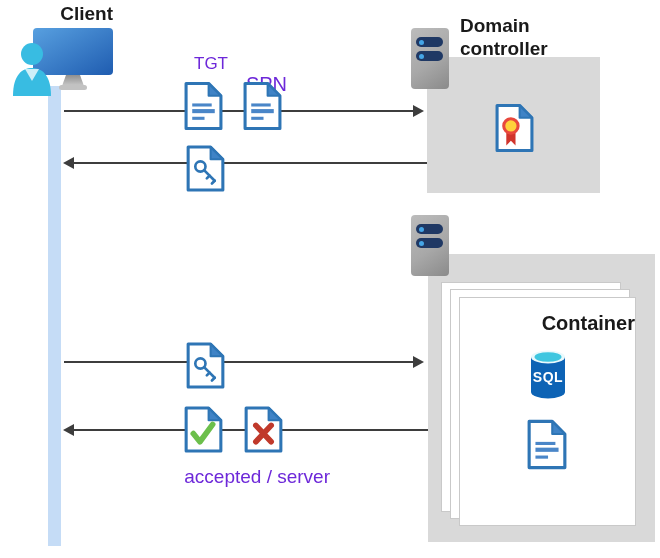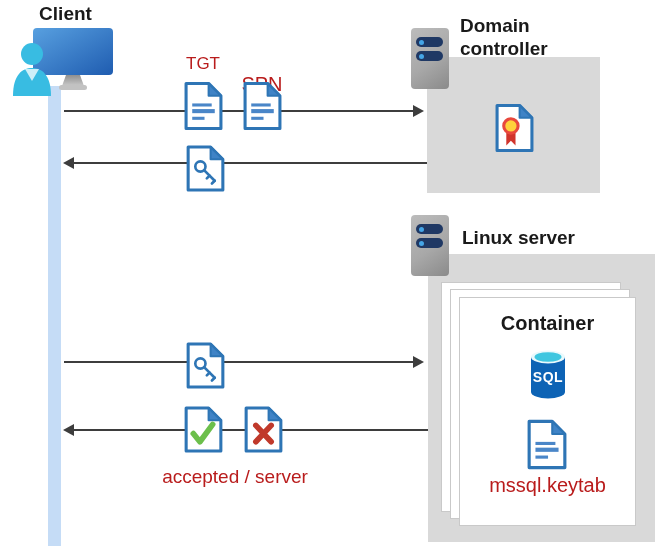--- a/index.html
+++ b/index.html
@@ -2,22 +2,22 @@
 <html><head>
 <meta charset="utf-8">
 <style>
   html,body{margin:0;padding:0;background:#ffffff;}
   #stage{
     position:relative;width:660px;height:558px;background:#ffffff;overflow:hidden;
     font-family:"Liberation Sans", sans-serif;color:#2b2b2b;
   }
   .abs{position:absolute;}
   .bold-label{font-weight:bold;color:#1a1a1a;font-size:19px;line-height:23px;}
-  .plain-label{font-weight:normal;color:#b91c1c;}
-  .center{text-align:center;}
+  .plain-label{font-weight:normal;color:#6d28d9;}
+  .center{text-align:right;}
   
   .h-line{position:absolute;height:2px;background:#3d3d3d;}
   .head-r{position:absolute;width:0;height:0;border-top:6px solid transparent;border-bottom:6px solid transparent;border-left:11px solid #3d3d3d;}
   .head-l{position:absolute;width:0;height:0;border-top:6px solid transparent;border-bottom:6px solid transparent;border-right:11px solid #3d3d3d;}
   
   .lifeline{position:absolute;left:48px;top:86px;width:13px;height:460px;background:#c5dcf6;}
   
   .gray-box{position:absolute;background:#d9d9d9;}
   
   .server{position:absolute;width:38px;height:61px;border-radius:4px;
@@ -128,21 +128,20 @@
 
   <div class="gray-box" style="left:428px;top:254px;width:227px;height:288px;"></div>
   <div class="server" style="left:411px;top:215px;">
     <div class="bar" style="top:9px;">
         <div class="dot"></div>
       </div>
     <div class="bar" style="top:23px;">
         <div class="dot"></div>
       </div>
   </div>
-  <div class="abs bold-label" style="left:462px;top:226px;width:180px;">Linux server</div>
 
   <div class="card" style="left:441px;top:282px;width:180px;height:230px;"></div>
   <div class="card" style="left:450px;top:289px;width:180px;height:230px;"></div>
   <div class="card" style="left:459px;top:297px;width:177px;height:229px;">
     <div class="abs bold-label center" style="left:0;top:14px;width:100%;font-size:20px;">Container</div>
 
     <div class="abs" style="left:68px;top:50px;width:40px;height:53px;">
       <svg width="40" height="53" viewBox="0 0 40 53">
         <path d="M3 9 V44 A17 6.5 0 0 0 37 44 V9 Z" fill="#0d63b5"></path>
         <ellipse cx="20" cy="9" rx="17" ry="6.5" fill="#e9f9fc"></ellipse>
@@ -154,21 +153,20 @@
     <div class="abs" style="left:66px;top:119px;width:42px;height:55px;">
       <svg width="42" height="55" viewBox="0 0 40 50">
         <path d="M3 3 H25 L37 15 V47 H3 Z" fill="#ffffff" stroke="#2e75b5" stroke-width="3" stroke-linejoin="round"></path>
         <path d="M25 3 V15 H37 Z" fill="#3f83c6" stroke="#2e75b5" stroke-width="2" stroke-linejoin="round"></path>
         <line x1="9" y1="24" x2="28" y2="24" stroke="#4a86c8" stroke-width="3"></line>
         <line x1="9" y1="30" x2="31" y2="30" stroke="#4a86c8" stroke-width="4"></line>
         <line x1="9" y1="37" x2="21" y2="37" stroke="#4a86c8" stroke-width="3"></line>
       </svg>
     </div>
 
-    <div class="abs plain-label center" style="left:0;top:176px;width:100%;font-size:20px;">mssql.keytab</div>
   </div>
 
   <div class="h-line" style="left:64px;top:361px;width:350px;"></div>
   <div class="head-r" style="left:413px;top:356px;"></div>
 
   <div class="icon-box" style="left:185px;top:341px;">
     <svg width="41" height="49" viewBox="0 0 40 48">
       <path d="M3 3 H25 L37 15 V45 H3 Z" fill="#ffffff" stroke="#2e75b5" stroke-width="3" stroke-linejoin="round"></path>
       <path d="M25 3 V15 H37 Z" fill="#3f83c6" stroke="#2e75b5" stroke-width="2" stroke-linejoin="round"></path>
       <g stroke="#2e75b5" stroke-width="2.6" fill="none" stroke-linecap="round">

